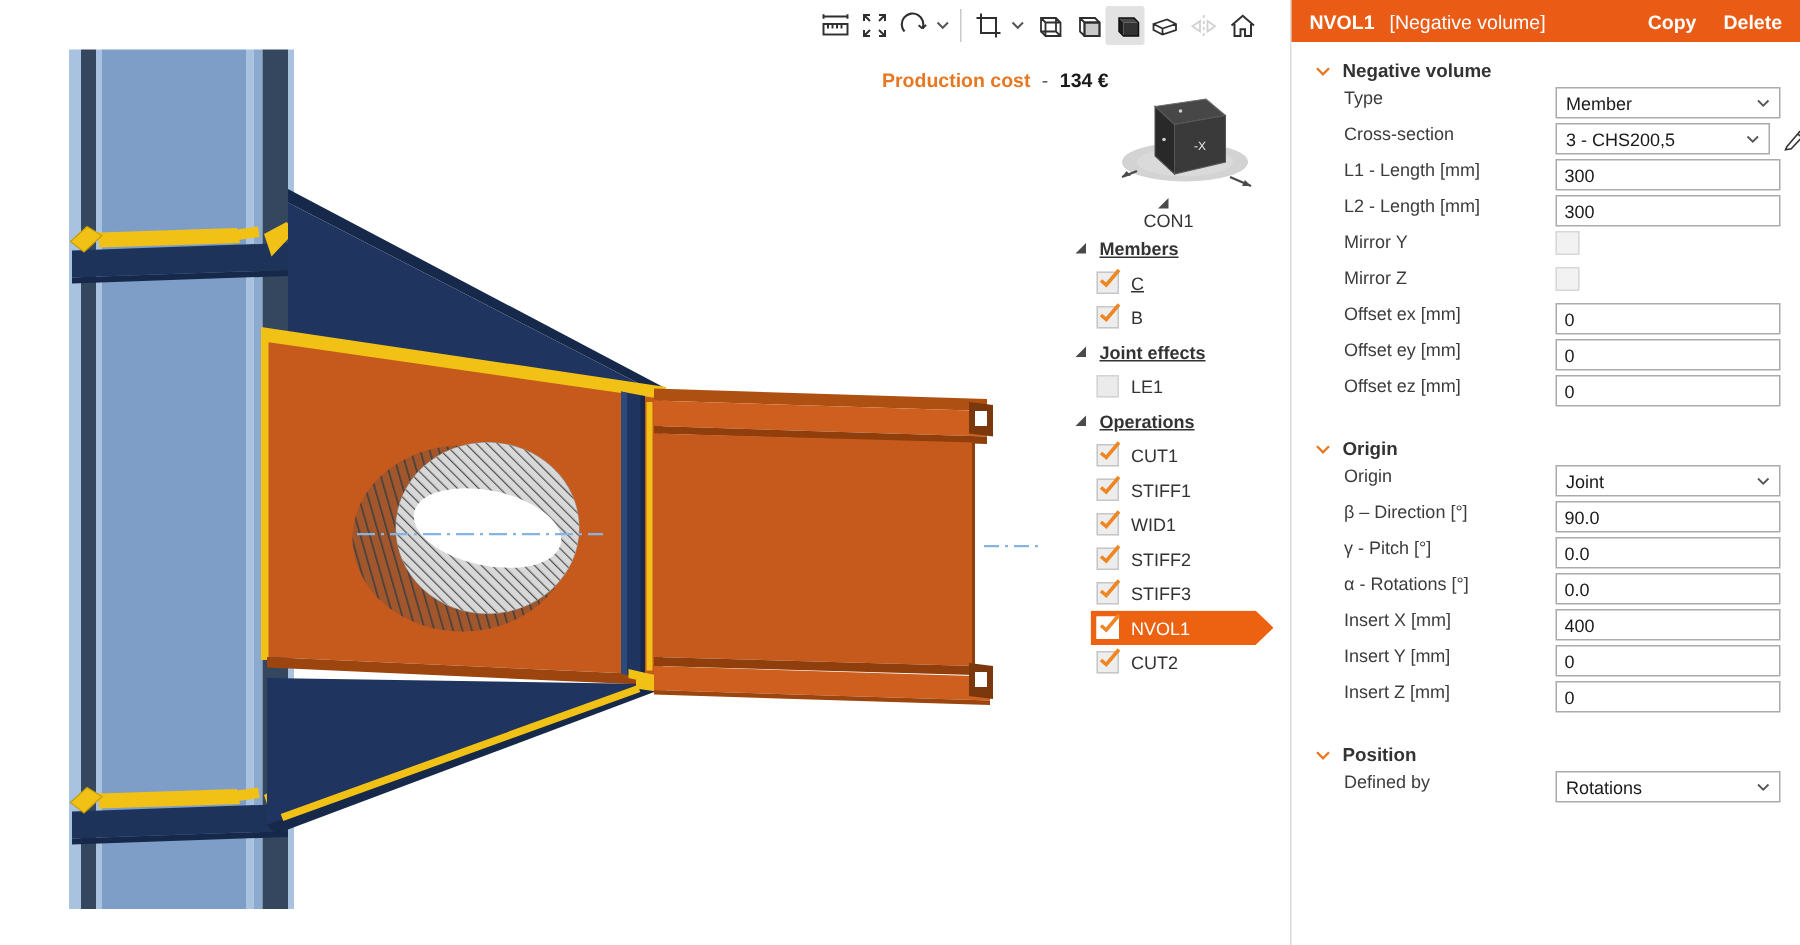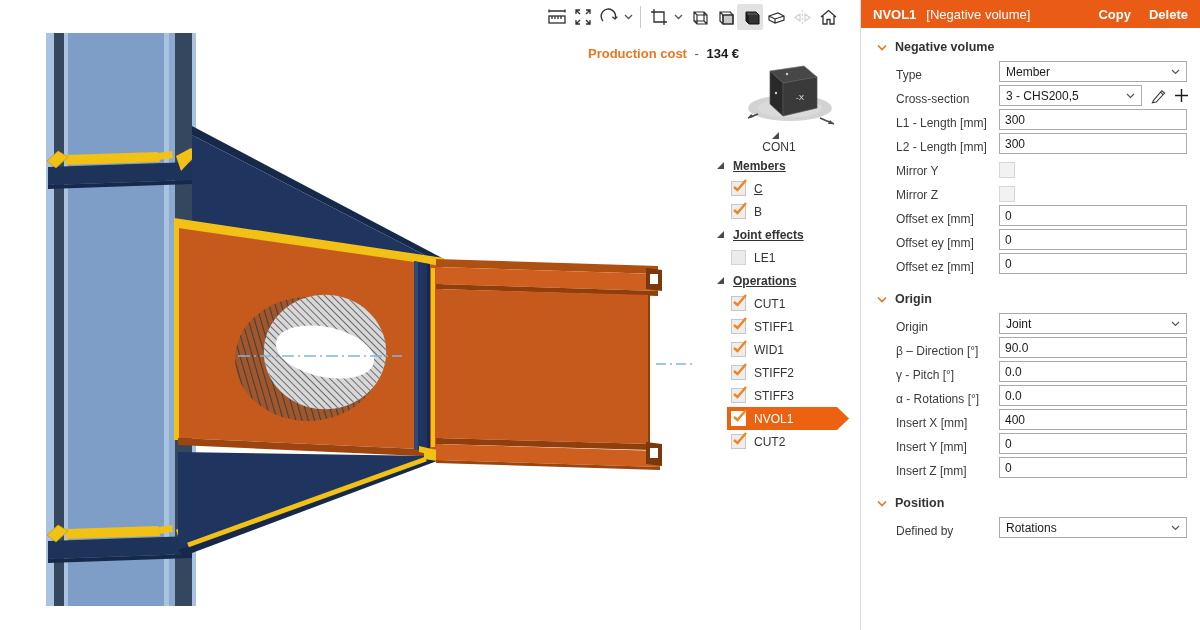--- a/index.html
+++ b/index.html
@@ -47,23 +47,23 @@
   .phead{height:28px;background:#EA5B16;color:#fff;display:flex;align-items:center;
          padding:0 12px;font-size:13px;}
   .phead .ttl{font-weight:bold;margin-right:10px;}
   .phead .sub{flex:1;}
   .phead .hbtn{font-weight:bold;margin-left:18px;}
   .pbody{padding:0 13px 0 16px;}
   .psection{margin-top:14px;}
   .psection.first{margin-top:8px;}
   .ptitle{height:22px;display:flex;align-items:center;font-weight:bold;font-size:12.5px;color:#333;}
   .ptitle svg{margin-right:8px;}
-  .prow{height:24px;display:flex;align-items:flex-end;}
+  .prow{height:24px;display:flex;align-items:flex-start;}
   .plabel{width:122px;font-size:12px;color:#3C3C3C;padding-left:19px;box-sizing:border-box;flex:none;}
-  .pctrl{flex:1;display:flex;align-items:center;min-width:0;}
+  .pctrl{flex:1;display:flex;align-items:center;min-width:0;margin-left:38px;}
   .pselect{flex:1;height:21px;border:1px solid #ABABAB;background:#fff;display:flex;align-items:center;
            justify-content:space-between;padding:0 6px;font-size:12px;box-sizing:border-box;color:#1a1a1a;}
   .pselect.narrow{flex:none;width:143px;}
   .pinput{flex:1;height:21px;border:1px solid #ABABAB;font-size:12px;padding:0 5px;box-sizing:border-box;
           font-family:"Liberation Sans",sans-serif;color:#1a1a1a;min-width:0;}
   .pcheck{width:14px;height:14px;background:#F2F2F2;border:1px solid #D7D7D7;box-sizing:content-box;}
   .miniBtn{display:flex;align-items:center;justify-content:center;}
 </style>
 </head>
 <body>

